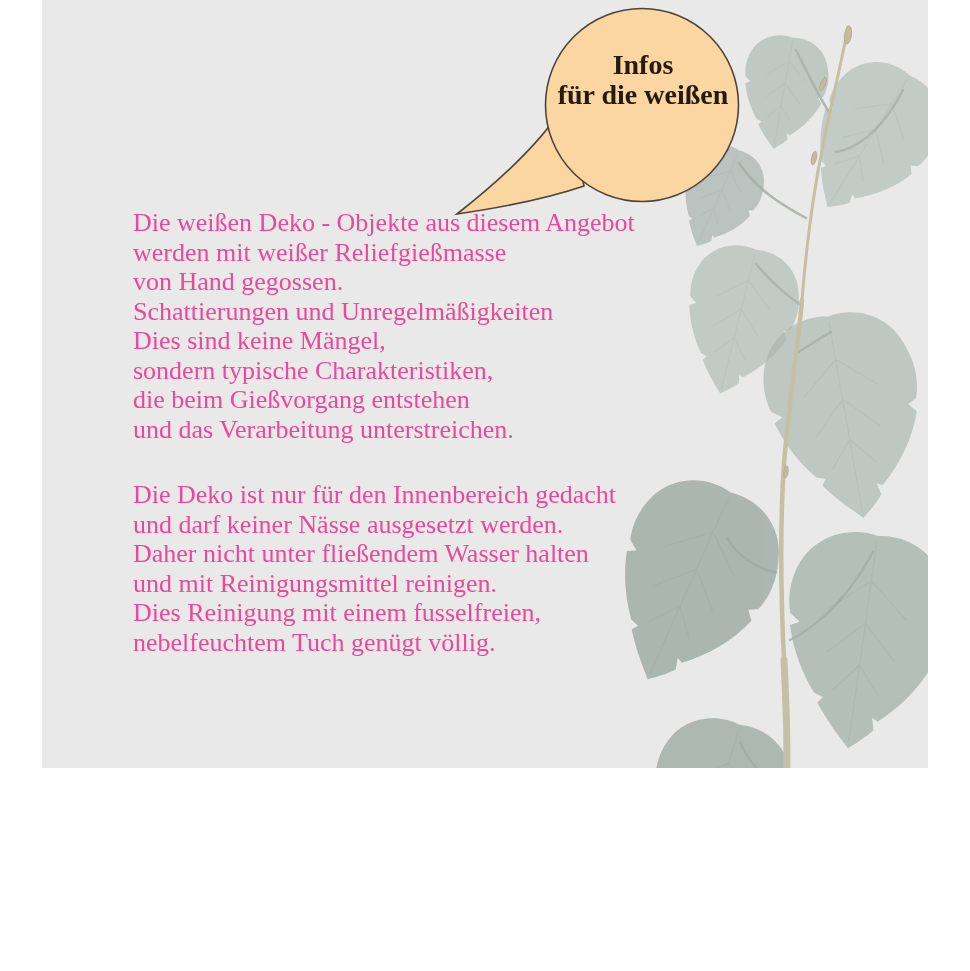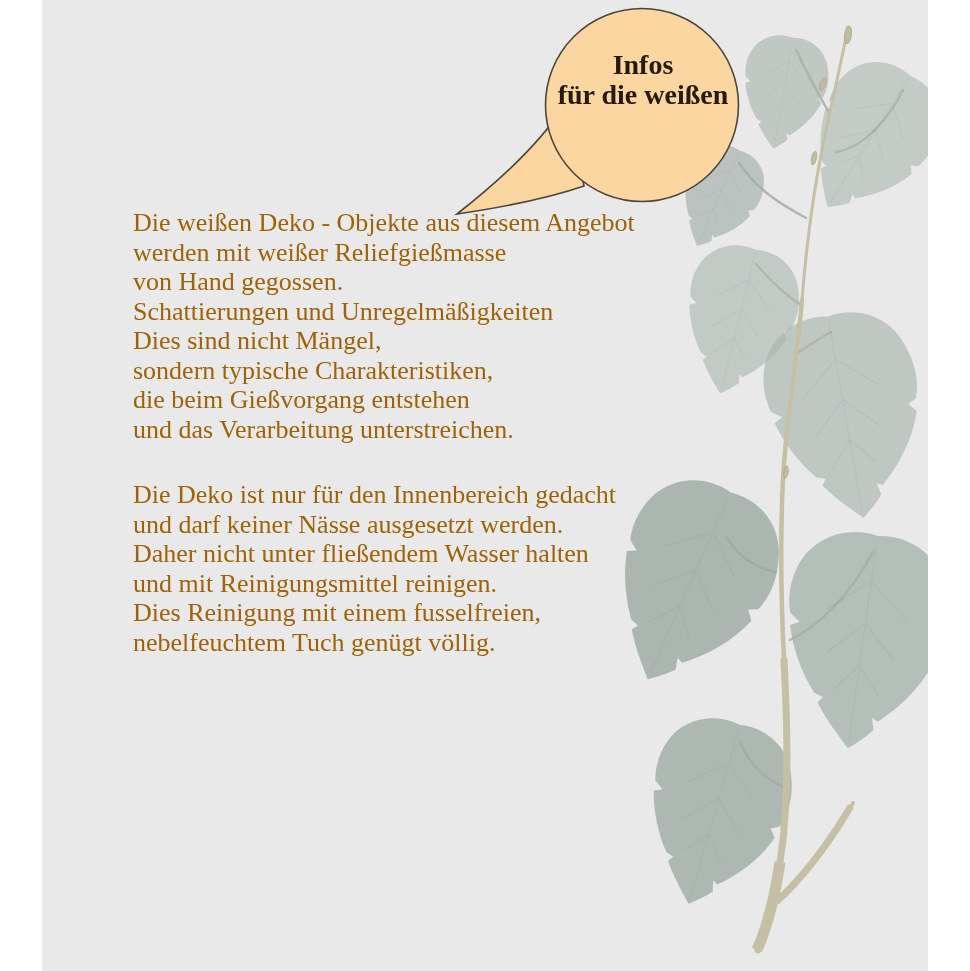--- a/index.html
+++ b/index.html
@@ -1,23 +1,23 @@
 <!DOCTYPE html>
 <html><head>
 <meta charset="utf-8">
 <style>
   html,body{margin:0;padding:0;background:#ffffff;}
-  .canvas{position:relative;width:970px;height:971px;background:#ffffff;overflow:hidden;
+  .canvas{position:relative;width:970px;height:768px;background:#ffffff;overflow:hidden;
           font-family:"Liberation Serif", serif;}
   .panel{position:absolute;left:42px;top:0;width:886px;height:971px;background:#e8e9e8;}
   .art{position:absolute;left:0;top:0;width:970px;height:971px;}
   .bubble-text{position:absolute;left:543px;top:50px;width:200px;text-align:center;
                font-weight:700;font-size:28px;line-height:29.5px;color:#241a10;
                white-space:nowrap;}
-  .body-text{position:absolute;left:133px;top:208px;color:#a16207;font-size:26px;
+  .body-text{position:absolute;left:133px;top:208px;color:#ec4899;font-size:26px;
              line-height:29.5px;}
   .body-text p{margin:0;}
   .body-text p + p{margin-top:36px;}
   .line{display:block;white-space:nowrap;}
 </style>
 </head>
 <body>
 
 <div class="canvas">
 
@@ -116,21 +116,21 @@
     <span class="line">Infos</span>
     <span class="line">für die weißen</span>
   </div>
 
   <div class="body-text">
     <p>
       <span class="line">Die weißen Deko - Objekte aus diesem Angebot</span>
       <span class="line">werden mit weißer Reliefgießmasse</span>
       <span class="line">von Hand gegossen.</span>
       <span class="line">Schattierungen und Unregelmäßigkeiten</span>
-      <span class="line">Dies sind nicht Mängel,</span>
+      <span class="line">Dies sind keine Mängel,</span>
       <span class="line">sondern typische Charakteristiken,</span>
       <span class="line">die beim Gießvorgang entstehen</span>
       <span class="line">und das Verarbeitung unterstreichen.</span>
     </p>
     <p>
       <span class="line">Die Deko ist nur für den Innenbereich gedacht</span>
       <span class="line">und darf keiner Nässe ausgesetzt werden.</span>
       <span class="line">Daher nicht unter fließendem Wasser halten</span>
       <span class="line">und mit Reinigungsmittel reinigen.</span>
       <span class="line">Dies Reinigung mit einem fusselfreien,</span>

